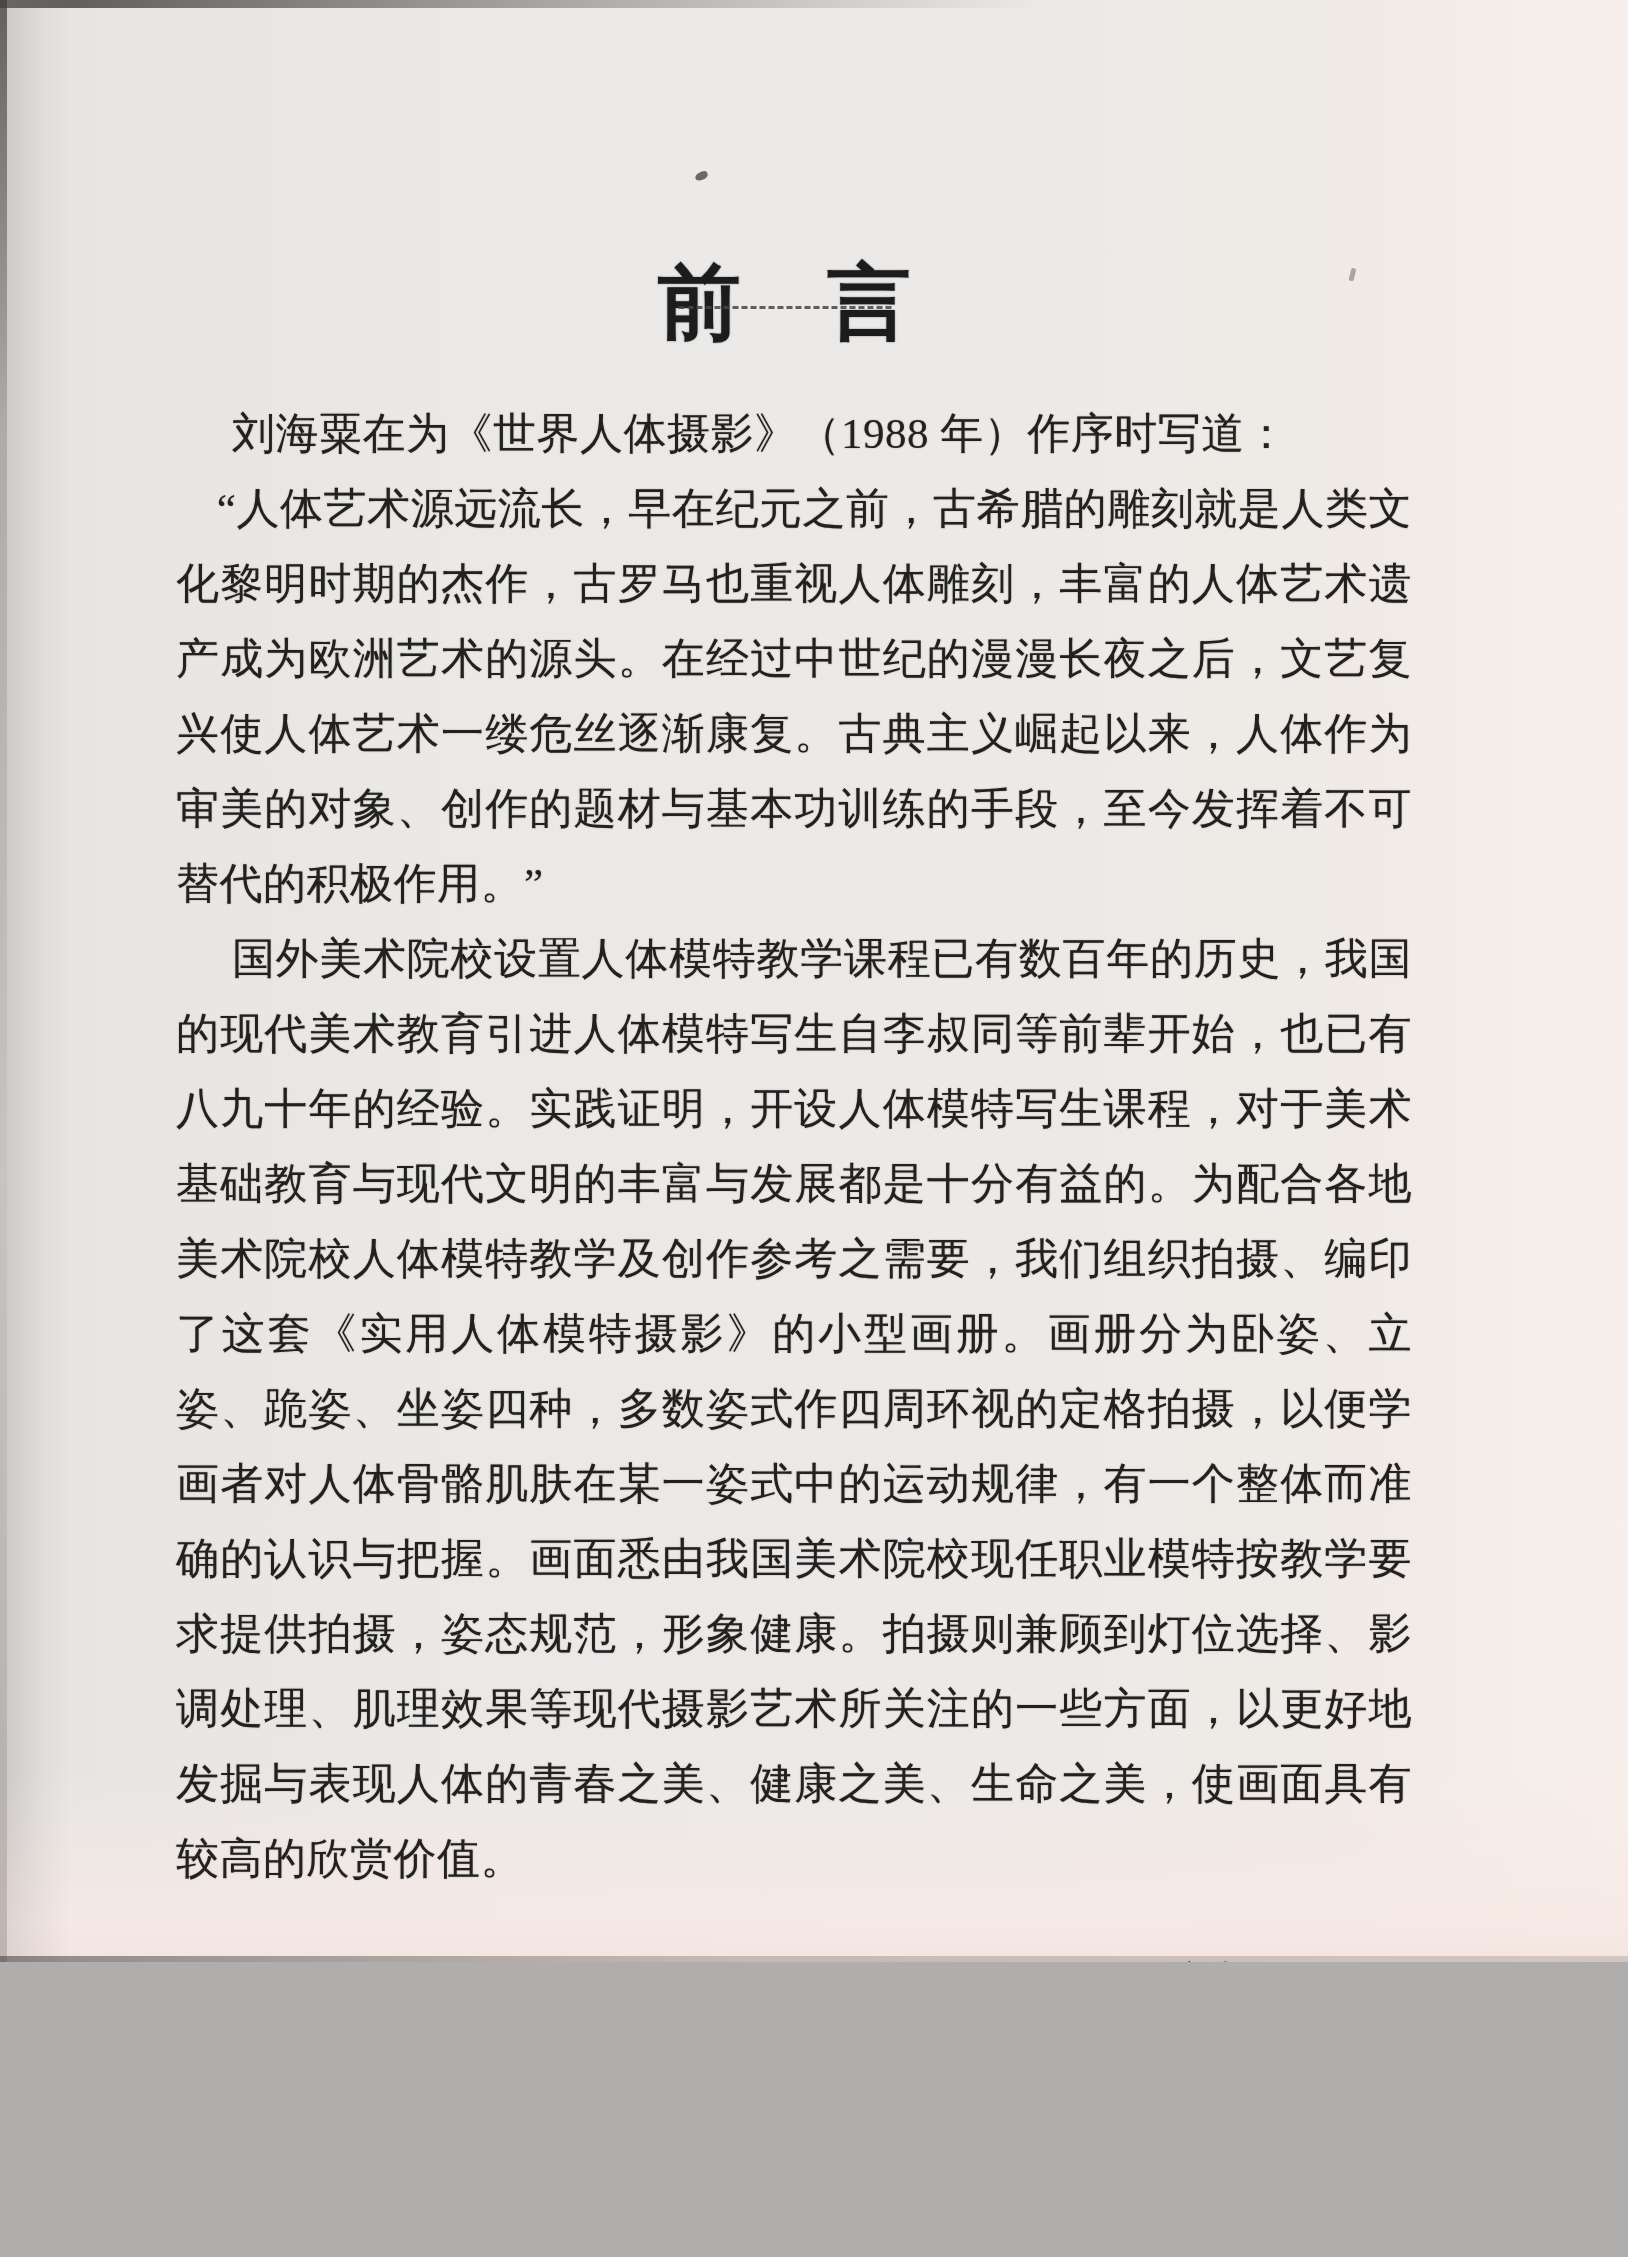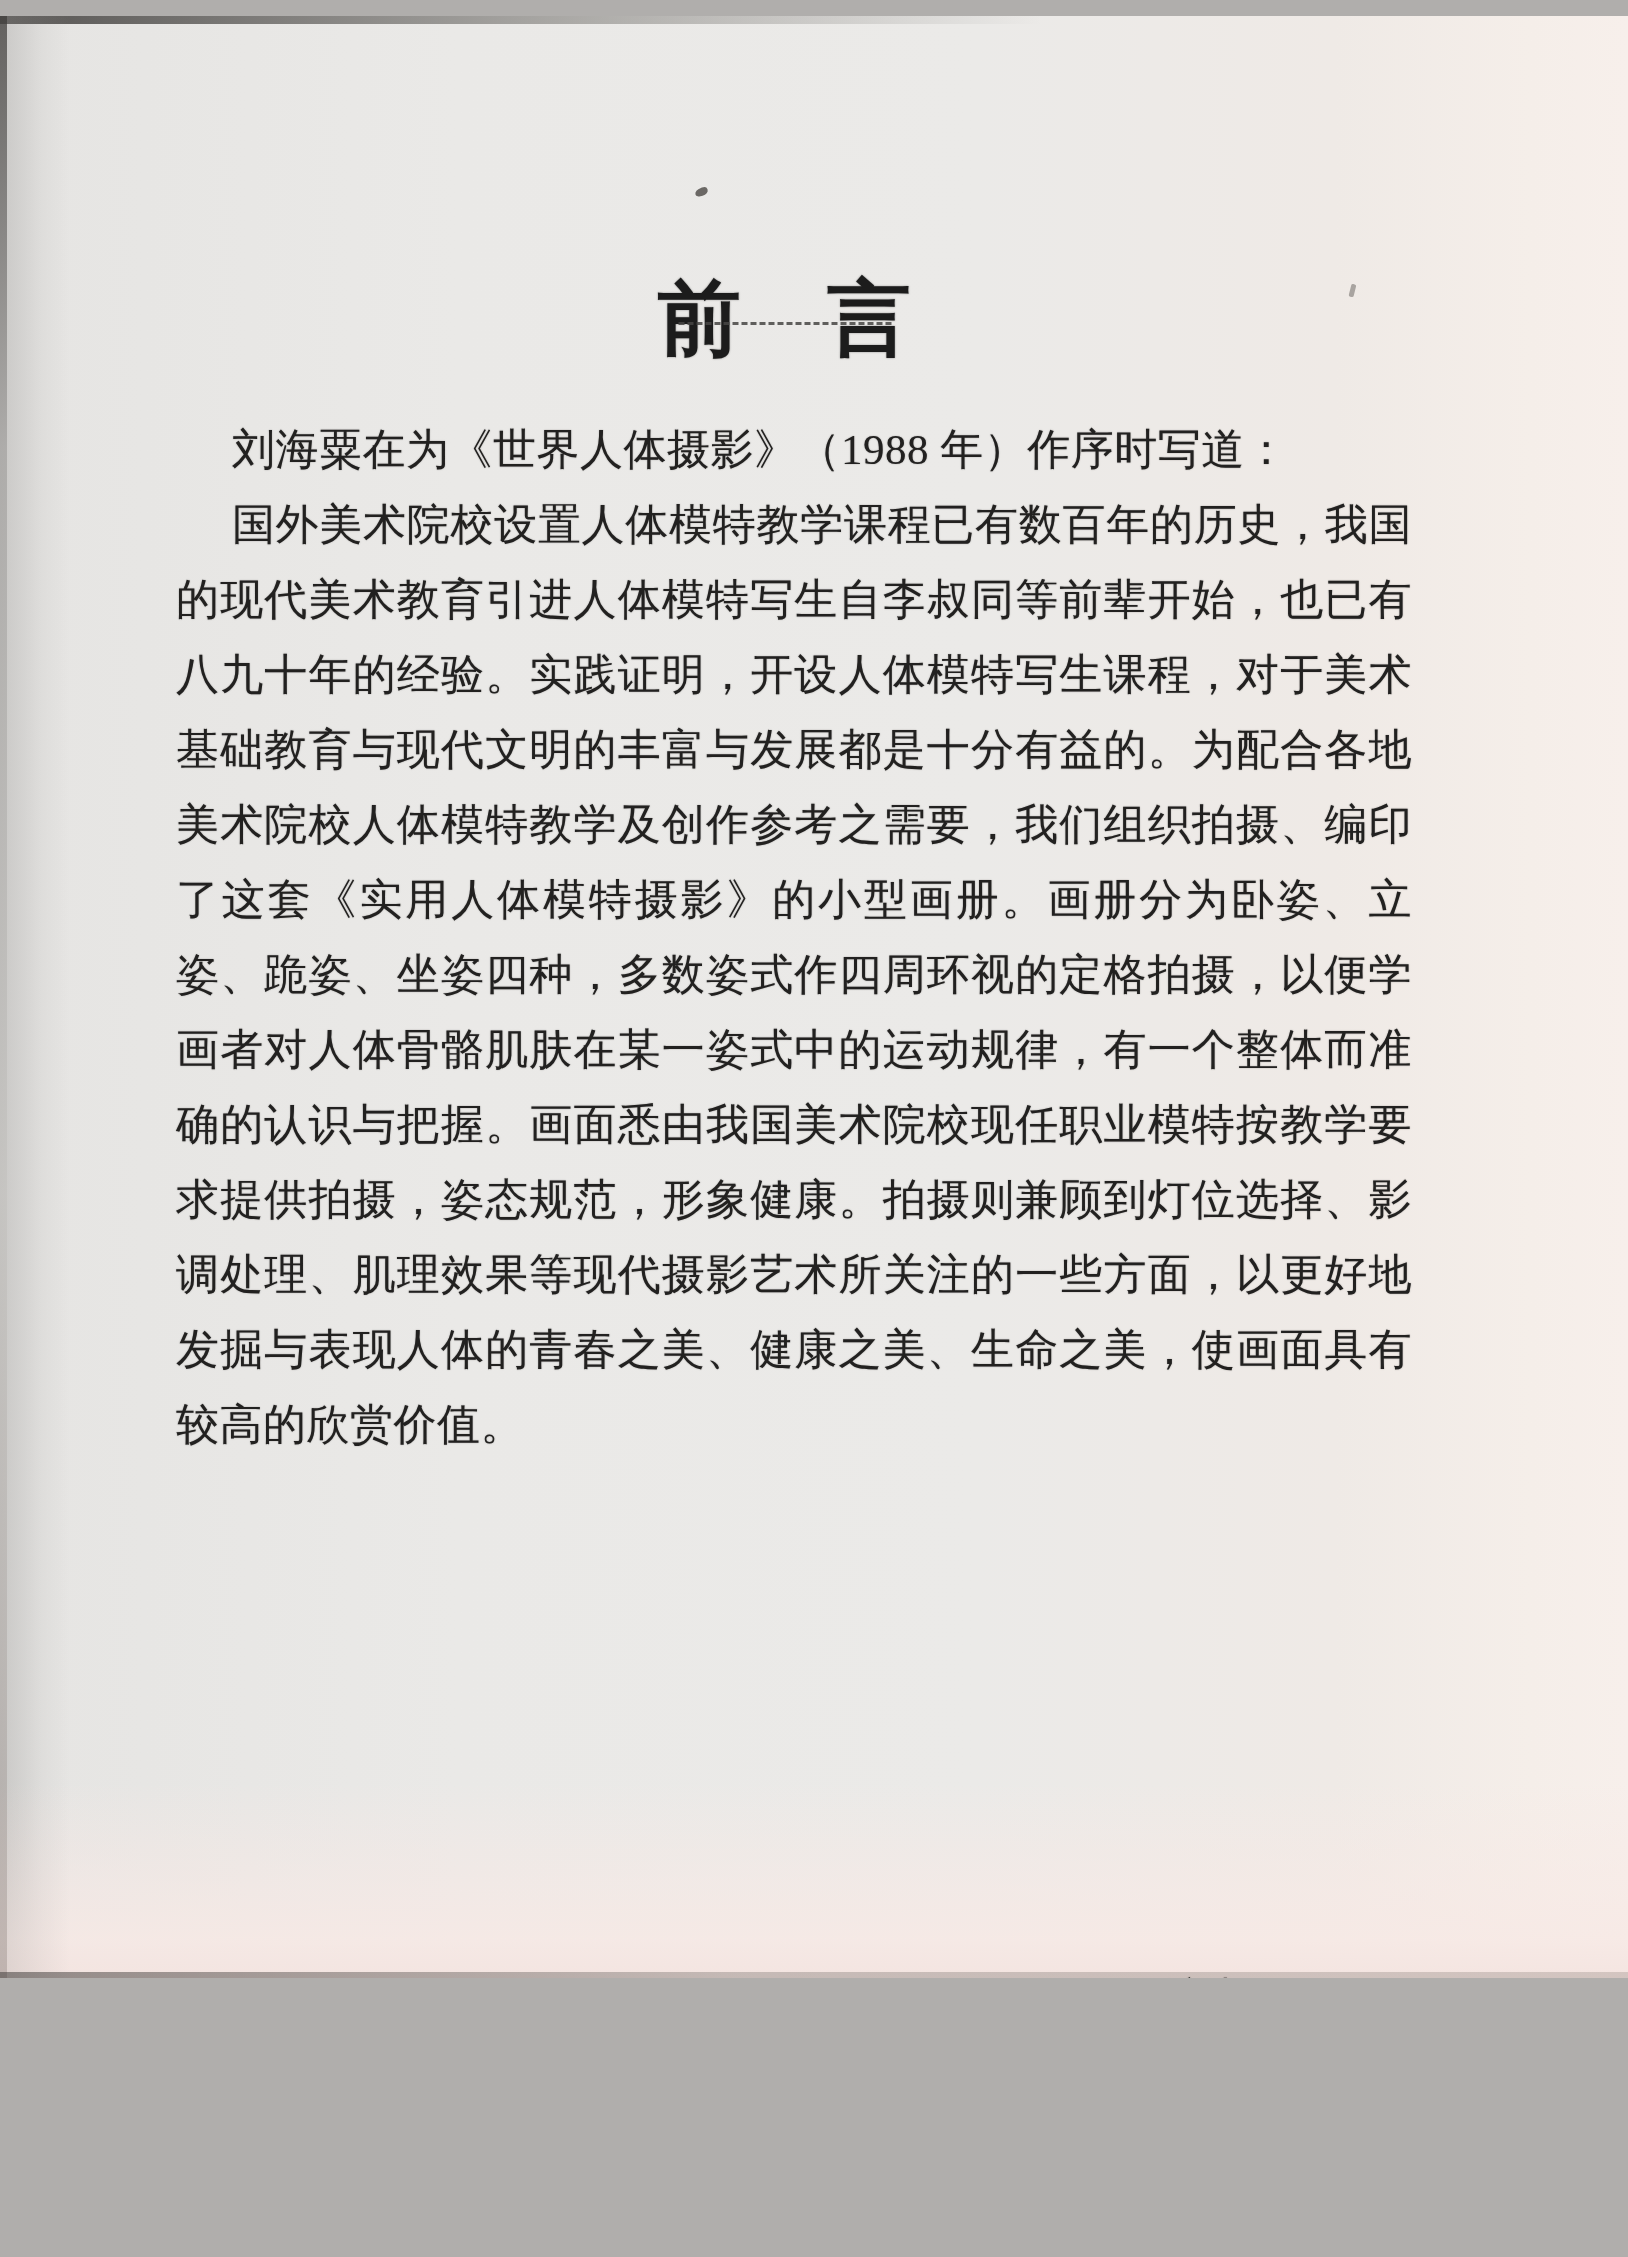--- a/index.html
+++ b/index.html
@@ -9,21 +9,20 @@
   }
   .page {
     position: relative;
     width: 1628px;
     height: 1962px;
     overflow: hidden;
     font-family: "Liberation Serif", "DejaVu Serif", serif;
     background:
       linear-gradient(180deg, rgba(246,233,229,0) 90%, rgba(247,233,229,0.85) 98%, rgba(244,228,224,0.95) 100%),
       linear-gradient(90deg, #d9d8d6 0px, #e6e5e3 41px, #eae9e7 28%, #ebeae8 60%, #efeae6 82%, #f5eeE9 94%, #f7efeb 100%);
-    margin-top: 16px;
   }
   
   .edge-top {
     position: absolute; top: 0; left: 0;
     width: 64%; height: 8.1px;
     background: linear-gradient(90deg, rgba(62,60,58,0.85), rgba(120,118,114,0.55) 55%, rgba(150,148,144,0) 100%);
   }
   .edge-left {
     position: absolute; top: 0; left: 0;
     width: 7.2px; height: 100%;
@@ -112,20 +111,21 @@
   <div class="edge-left-soft"></div>
   <div class="edge-bottom"></div>
   <div class="speck-a"></div>
   <div class="speck-b"></div>
 
   <h1 class="title">前　言</h1>
   <div class="title-underline"></div>
 
   <div class="body-text">
     <p class="indent-2">刘海粟在为《世界人体摄影》（1988 年）作序时写道：</p>
+    <p class="indent-quote">“人体艺术源远流长，早在纪元之前，古希腊的雕刻就是人类文化黎明时期的杰作，古罗马也重视人体雕刻，丰富的人体艺术遗产成为欧洲艺术的源头。在经过中世纪的漫漫长夜之后，文艺复兴使人体艺术一缕危丝逐渐康复。古典主义崛起以来，人体作为审美的对象、创作的题材与基本功训练的手段，至今发挥着不可替代的积极作用。”</p>
     <p class="indent-2">国外美术院校设置人体模特教学课程已有数百年的历史，我国的现代美术教育引进人体模特写生自李叔同等前辈开始，也已有八九十年的经验。实践证明，开设人体模特写生课程，对于美术基础教育与现代文明的丰富与发展都是十分有益的。为配合各地美术院校人体模特教学及创作参考之需要，我们组织拍摄、编印了这套《实用人体模特摄影》的小型画册。画册分为卧姿、立姿、跪姿、坐姿四种，多数姿式作四周环视的定格拍摄，以便学画者对人体骨骼肌肤在某一姿式中的运动规律，有一个整体而准确的认识与把握。画面悉由我国美术院校现任职业模特按教学要求提供拍摄，姿态规范，形象健康。拍摄则兼顾到灯位选择、影调处理、肌理效果等现代摄影艺术所关注的一些方面，以更好地发掘与表现人体的青春之美、健康之美、生命之美，使画面具有较高的欣赏价值。</p>
   </div>
 
   <div class="signature">
     <div>编者</div>
     <div>2002 年 1 月</div>
   </div>
 
 </div>
 

